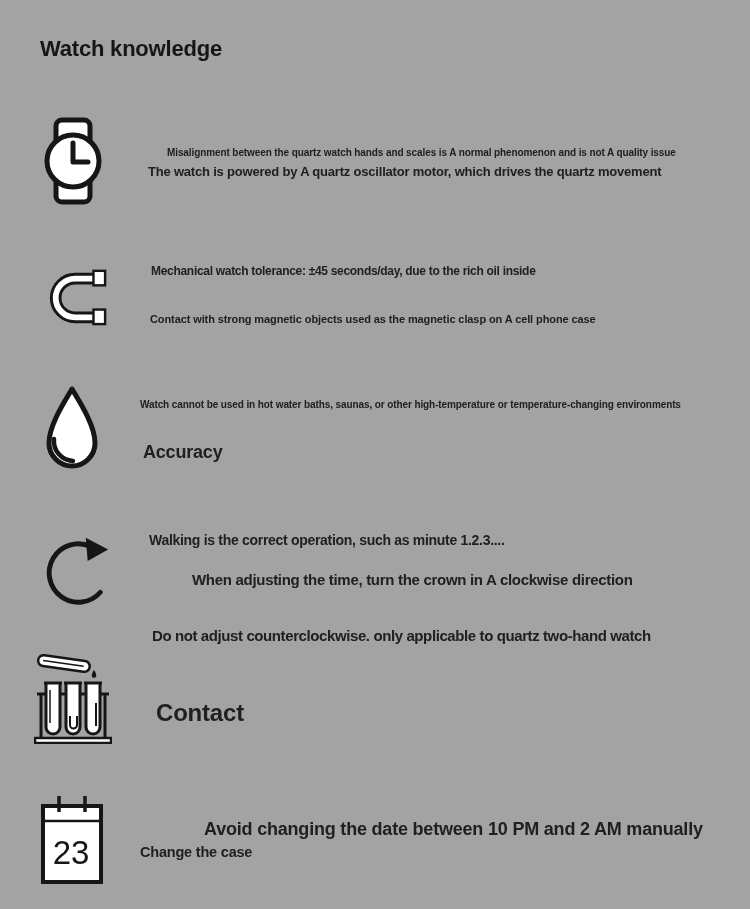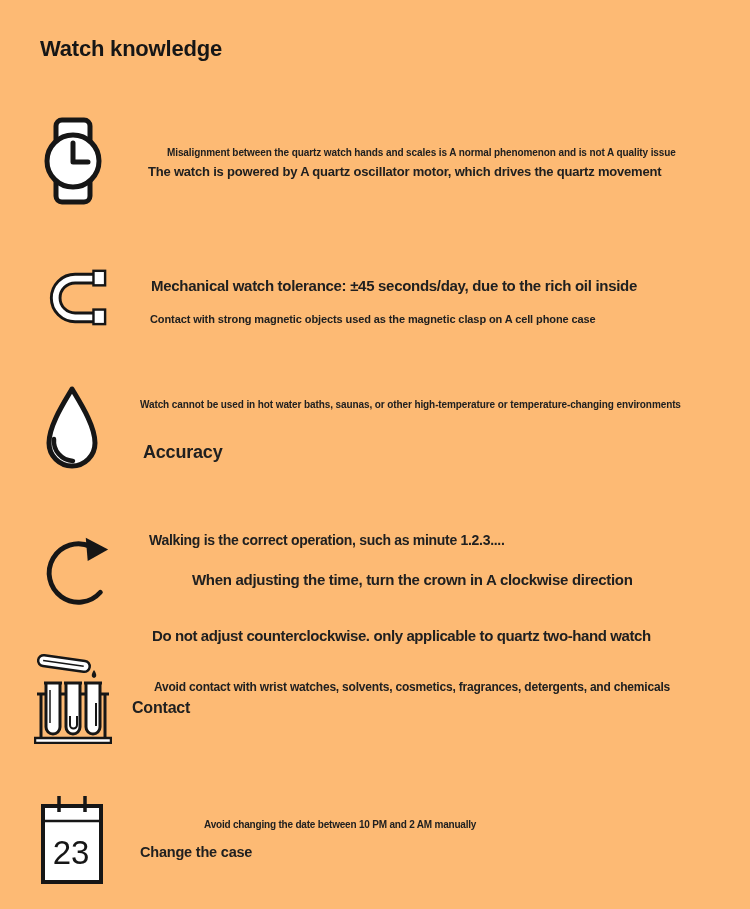--- a/index.html
+++ b/index.html
@@ -1,45 +1,45 @@
 <!DOCTYPE html>
 <html><head>
 <meta charset="utf-8">
 <style>
   html, body { margin:0; padding:0; background:#ffffff; }
   .canvas {
-    position:relative; width:750px; height:909px; background:#fdba74;
+    position:relative; width:750px; height:909px; background:#a3a3a3;
     font-family:"Liberation Sans", sans-serif; color:#1b1b1b; overflow:hidden;
   }
   .title {
     position:absolute; left:40px; top:36px; margin:0;
     font-size:22px; font-weight:700; letter-spacing:-0.2px; color:#161616;
   }
   .line { position:absolute; white-space:nowrap; font-weight:700; color:#202020; }
   .icon { position:absolute; }
 
   .s1l1 { left:167px; top:147px; font-size:10px;  letter-spacing:-0.1px; }
   .s1l2 { left:148px; top:164px; font-size:13px;  letter-spacing:-0.2px; }
 
-  .s2l1 { left:151px; top:264px; font-size:15px;  letter-spacing:-0.3px;margin-top:13px; }
+  .s2l1 { left:151px; top:264px; font-size:12px;  letter-spacing:-0.3px; }
   .s2l2 { left:157px; top:289px; font-size:12.5px;letter-spacing:-0.2px; }
   .s2l3 { left:150px; top:313px; font-size:11px;  letter-spacing:-0.1px; }
 
   .s3l1 { left:140px; top:399px; font-size:10px;  letter-spacing:-0.1px; }
   .s3l2 { left:155px; top:421px; font-size:12px;  letter-spacing:-0.2px; }
   .s3l3 { left:143px; top:442px; font-size:18px;  letter-spacing:-0.2px; }
 
   .s4l1 { left:192px; top:531px; font-size:15px;  letter-spacing:-0.3px;margin-top:40px; }
   .s4l2 { left:149px; top:532px; font-size:14px;  letter-spacing:-0.3px;text-align:center; }
   .s4l3 { left:152px; top:579px; font-size:15px;  letter-spacing:-0.4px;margin-top:48px; }
 
   .s5l1 { left:154px; top:680px; font-size:12px;  letter-spacing:-0.2px; }
-  .s5l2 { left:132px; top:699px; font-size:16px;  letter-spacing:-0.2px; }
+  .s5l2 { left:156px; top:699px; font-size:24px;  letter-spacing:-0.2px; }
 
-  .s6l1 { left:204px; top:819px; font-size:10px;  letter-spacing:-0.2px;text-align:center; }
+  .s6l1 { left:204px; top:819px; font-size:18px;  letter-spacing:-0.2px;text-align:center; }
   .s6l2 { left:140px; top:844px; font-size:14.5px;letter-spacing:-0.2px; }
 
   .i1 { left:42px; top:116px; width:62px; height:90px; }
   .i2 { left:46px; top:266px; width:62px; height:60px; }
   .i3 { left:38px; top:382px; width:68px; height:96px; }
   .i4 { left:40px; top:523px; width:74px; height:84px; }
   .i5 { left:34px; top:649px; width:78px; height:95px; }
   .i6 { left:40px; top:793px; width:64px; height:92px; }
 
   .i6 text {
@@ -99,21 +99,20 @@
     <line x1="10" y1="34" x2="28" y2="34" stroke="#161616" stroke-width="3"></line>
     <line x1="16" y1="41" x2="16" y2="74" stroke="#161616" stroke-width="1.5"></line>
     <path d="M32 35 V78 A7 7 0 0 0 46 78 V35" fill="#fff" stroke="#161616" stroke-width="3"></path>
     <line x1="30" y1="34" x2="48" y2="34" stroke="#161616" stroke-width="3"></line>
     <path d="M36 67 V76 A3.5 3.5 0 0 0 43 76 V67" fill="none" stroke="#161616" stroke-width="2"></path>
     <path d="M52 35 V78 A7 7 0 0 0 66 78 V35" fill="#fff" stroke="#161616" stroke-width="3"></path>
     <line x1="50" y1="34" x2="68" y2="34" stroke="#161616" stroke-width="3"></line>
     <line x1="62" y1="54" x2="62" y2="77" stroke="#161616" stroke-width="2"></line>
     <rect x="1" y="89" width="76" height="5" fill="#fff" stroke="#161616" stroke-width="2.5"></rect>
   </svg>
-  <div class="line s5l1">Avoid contact with wrist watches, solvents, cosmetics, fragrances, detergents, and chemicals</div>
   <div class="line s5l2">Contact</div>
 
   <svg class="icon i6" viewBox="0 0 64 92">
     <rect x="3" y="13" width="58" height="76" fill="#fff" stroke="#161616" stroke-width="4"></rect>
     <line x1="3" y1="28" x2="61" y2="28" stroke="#161616" stroke-width="2.5"></line>
     <line x1="19" y1="3" x2="19" y2="19" stroke="#161616" stroke-width="3.5"></line>
     <line x1="45" y1="3" x2="45" y2="19" stroke="#161616" stroke-width="3.5"></line>
     <text x="31" y="71" text-anchor="middle">23</text>
   </svg>
   <div class="line s6l1">Avoid changing the date between 10 PM and 2 AM manually</div>

